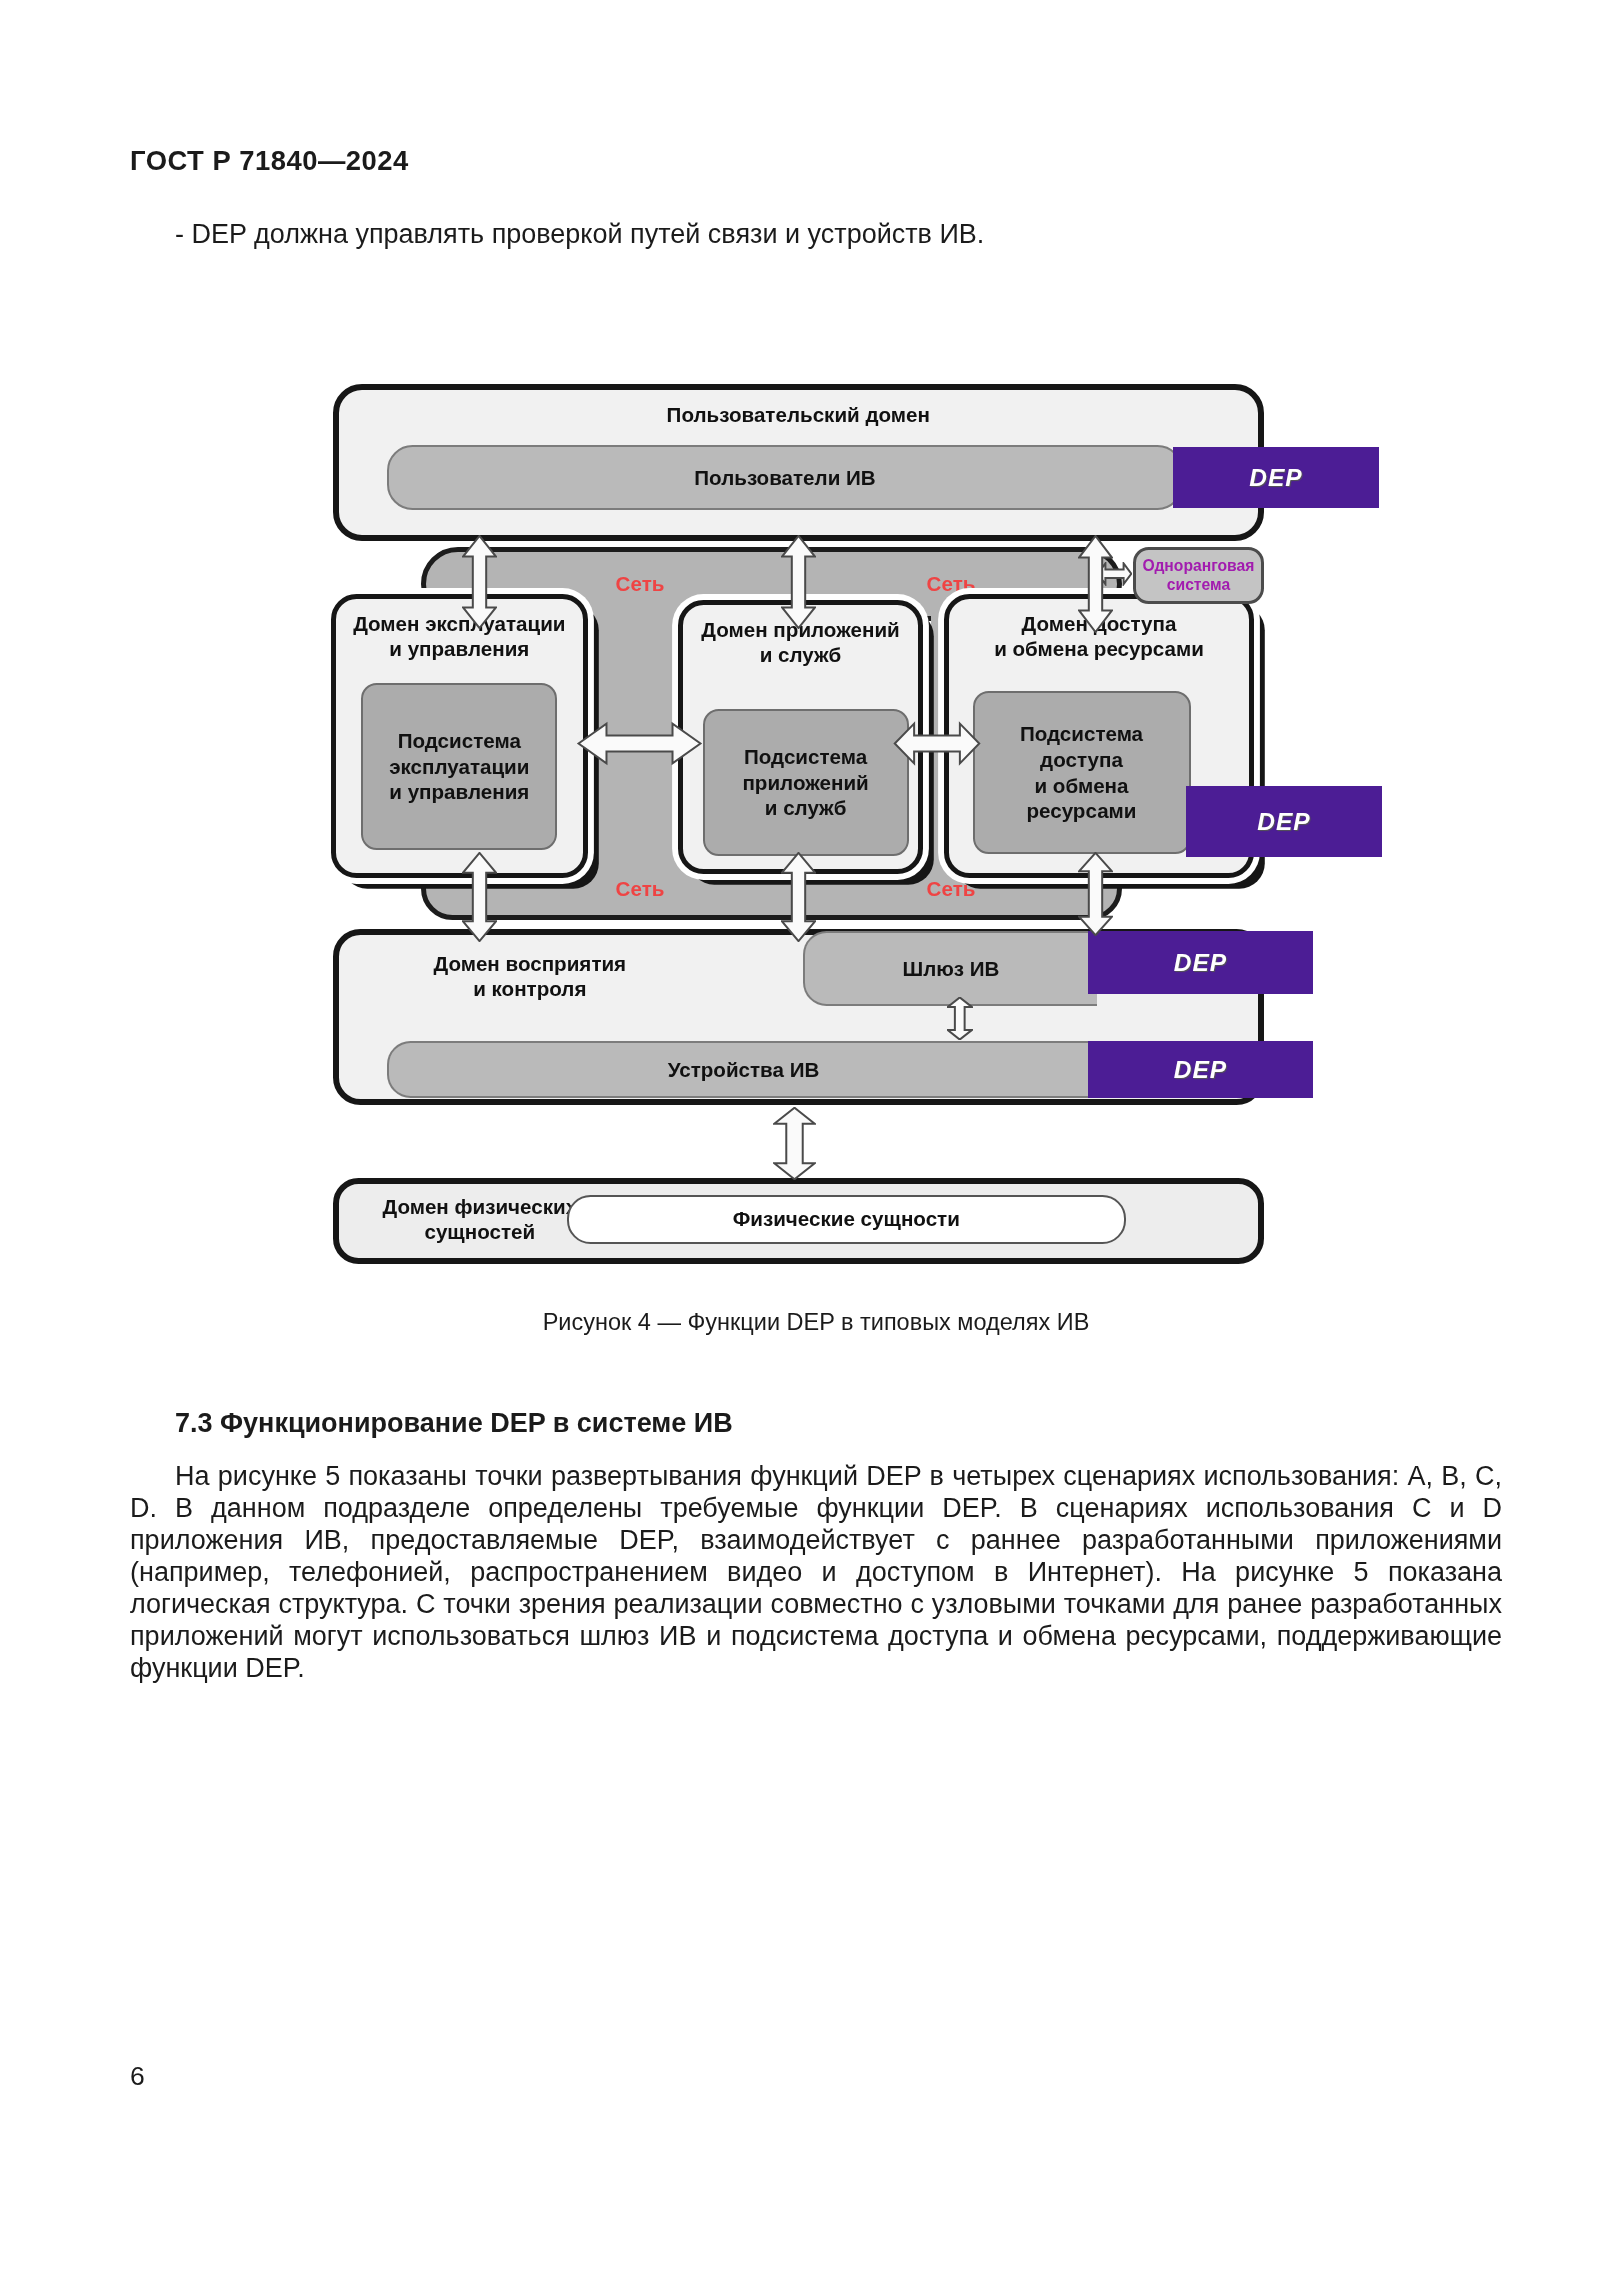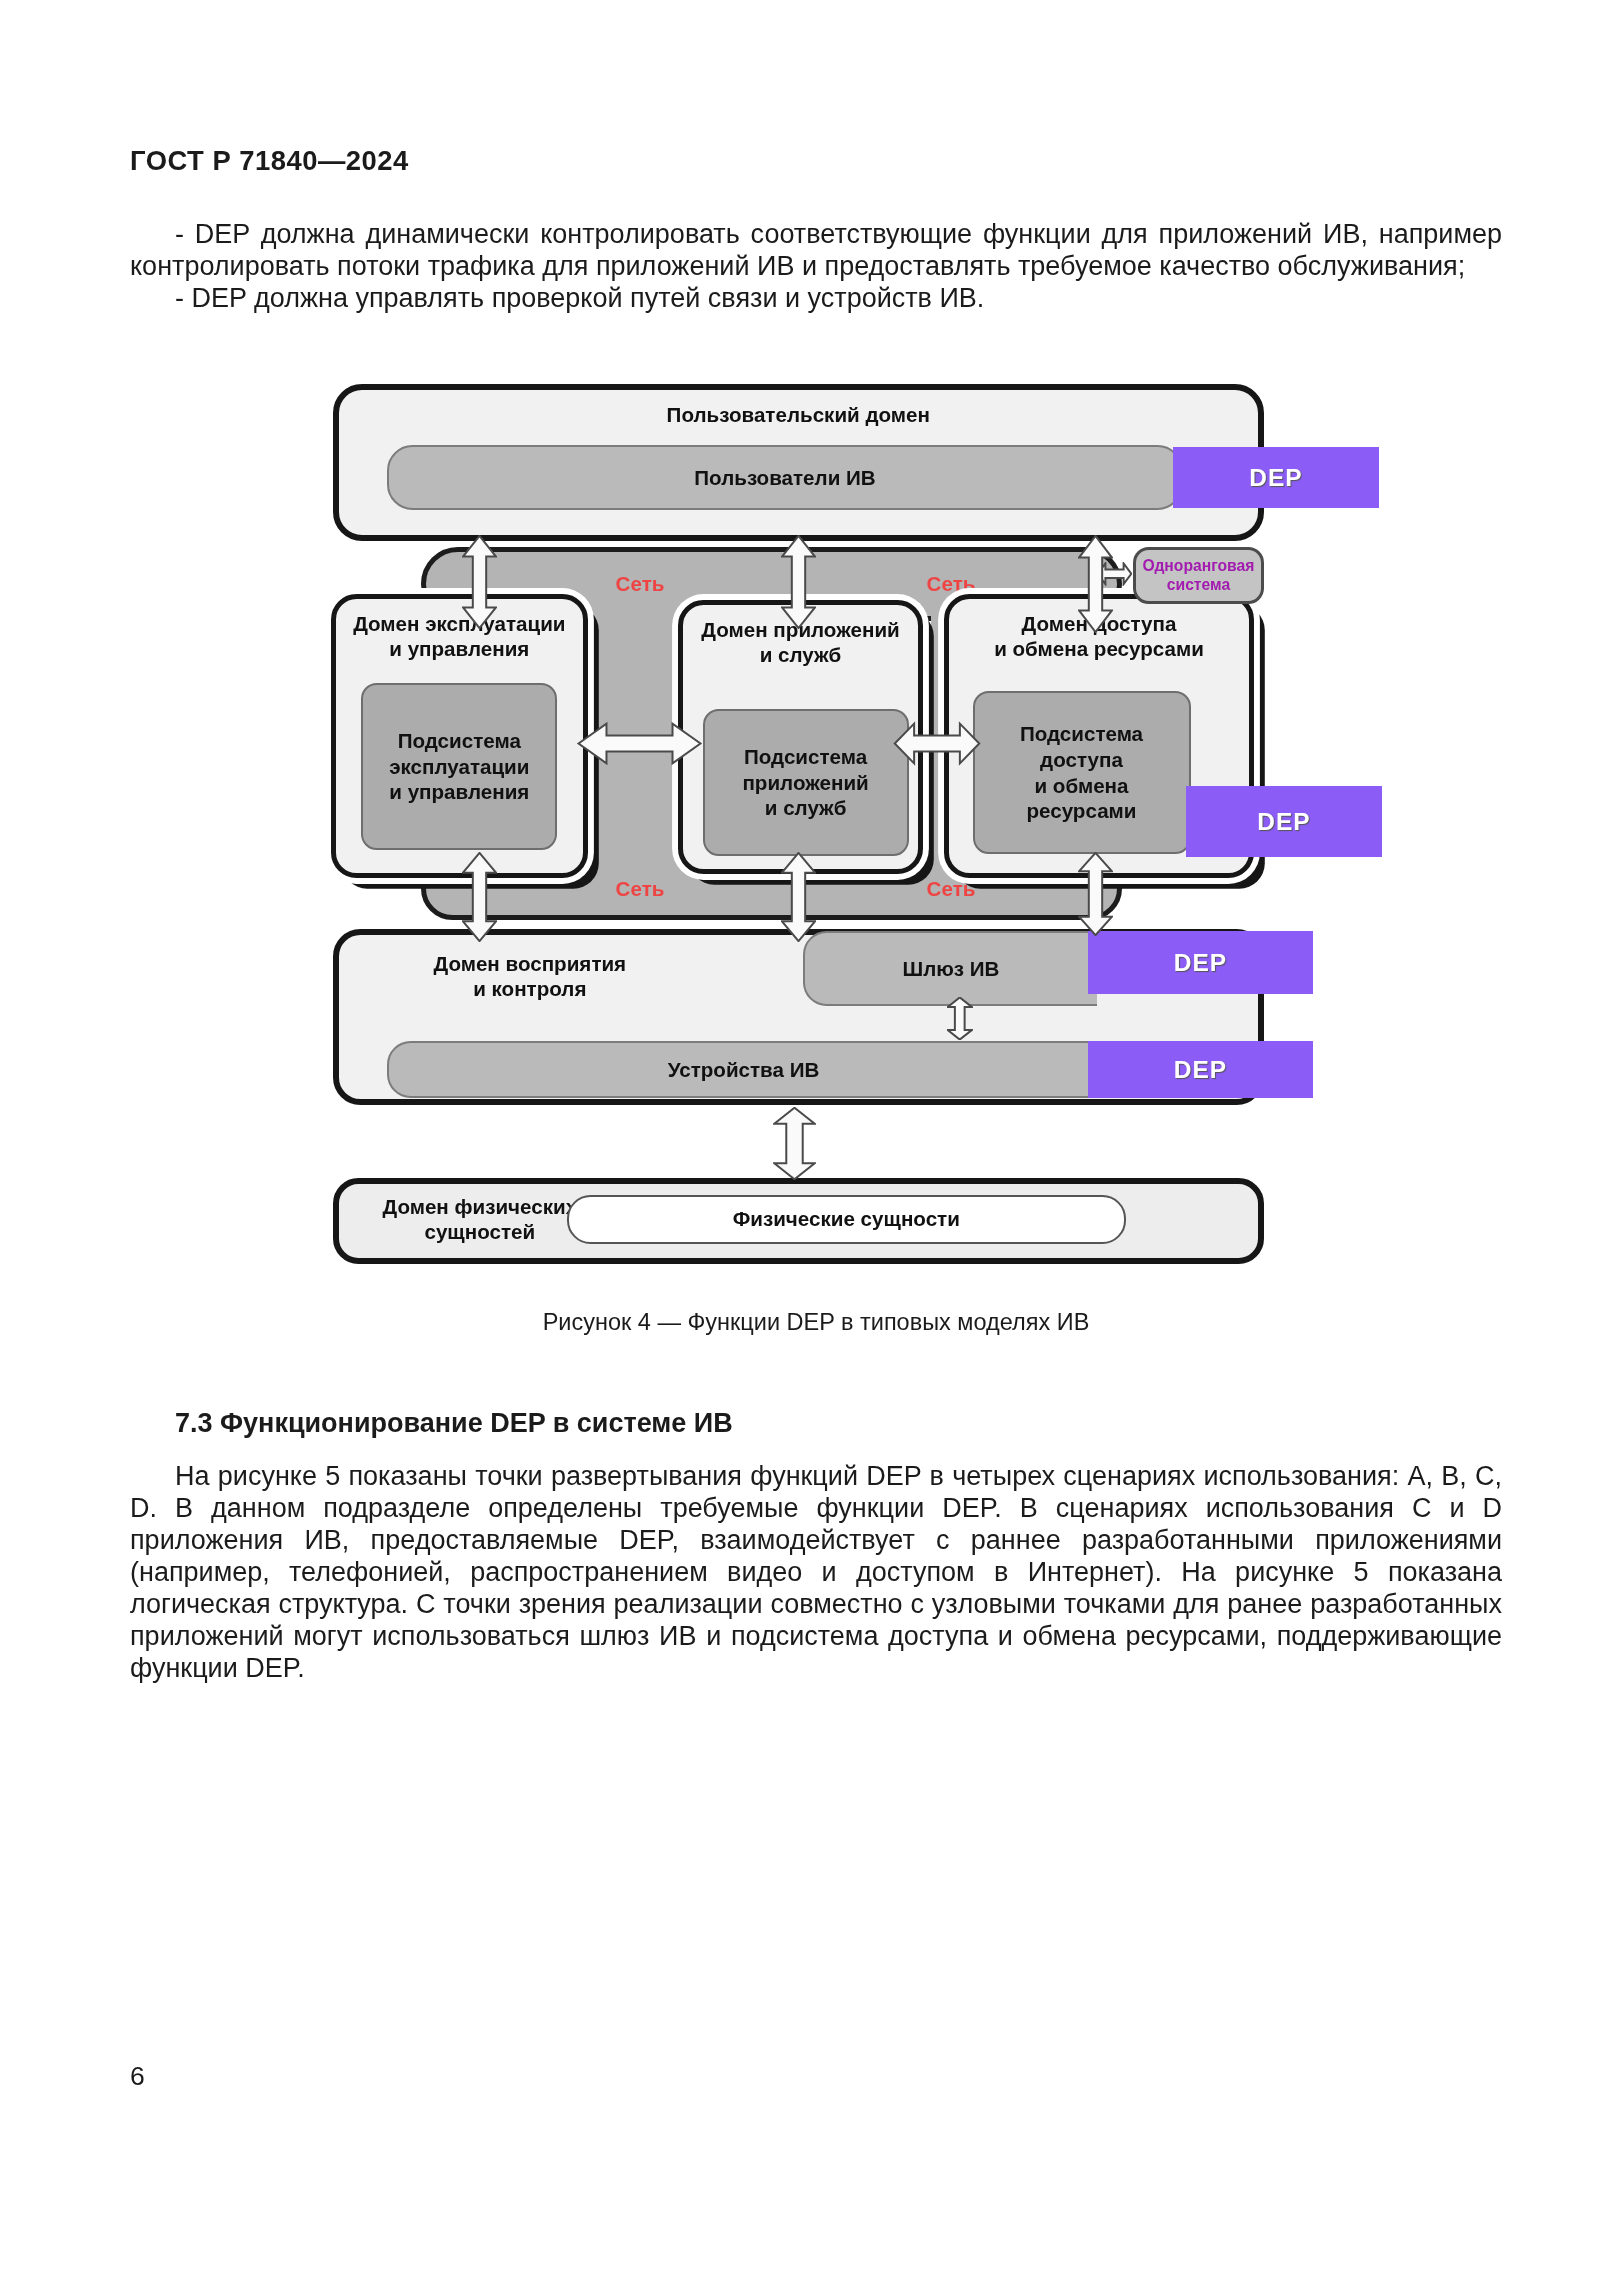--- a/index.html
+++ b/index.html
@@ -57,45 +57,45 @@
     display: flex; align-items: center; justify-content: center; text-align: center;
     white-space: pre-line; font-size: 20.6px; font-weight: 600; line-height: 1.25; color: #111;
   }
   .bar {
     background: #bababa; border: 2px solid #7c7c7c; border-radius: 25.5px; z-index: 4;
     display: flex; align-items: center; justify-content: center;
     font-size: 20.6px; font-weight: 600; color: #111;
   }
   .bar.flat-right { border-radius: 23.5px 0 0 23.5px; border-right: none; }
   .dep {
-    background: #8b5cf6; z-index: 6; color: #ffffff;
+    background: #4c1d95; z-index: 6; color: #ffffff;
     display: flex; align-items: center; justify-content: center;
     font-size: 24.5px; font-weight: 700; letter-spacing: 1px;
     text-shadow: 1px 1px 1px #555;
+    font-style: italic;
   }
   .peer {
     background: #c4c4c4; border: 3.9px solid #4c4c4c; border-radius: 15.7px; z-index: 4;
     display: flex; align-items: center; justify-content: center; text-align: center;
     white-space: pre-line; font-size: 15.7px; font-weight: 700; line-height: 1.15; color: #a21caf;
   }
   .entities {
     background: #ffffff; border: 2.9px solid #555; border-radius: 23.5px;
     display: flex; align-items: center; justify-content: center;
     font-size: 20.6px; font-weight: 600; color: #111;
   }
   .arrow { z-index: 7; }
   .arrow path { fill: #fafafa; stroke: #4a4a4a; stroke-width: 2; vector-effect: non-scaling-stroke; }
 </style>
 </head>
 <body>
 
 <div class="doc-header">ГОСТ Р 71840—2024</div>
 
 <div class="body-text" id="para-list">
-  <p>- DEP должна динамически контролировать соответствующие функции для приложений ИВ, например контролировать потоки трафика для приложений ИВ и предоставлять требуемое качество обслуживания;</p>
   <p>- DEP должна управлять проверкой путей связи и устройств ИВ.</p>
 </div>
 
 <div class="figure">
 
   <div class="band" style="left:98px; top:167px; width:701px; height:74px;"></div>
   <div class="band" style="left:98px; top:477px; width:701px; height:63px; border-radius:33px;"></div>
   <div class="net-col" style="left:265px; top:178px; width:88px; height:344px;"></div>
   <div class="net-col" style="left:608px; top:178px; width:88px; height:344px;"></div>
   <div class="net-label" style="left:229px; top:167px; width:176px; height:74px;">Сеть</div>

